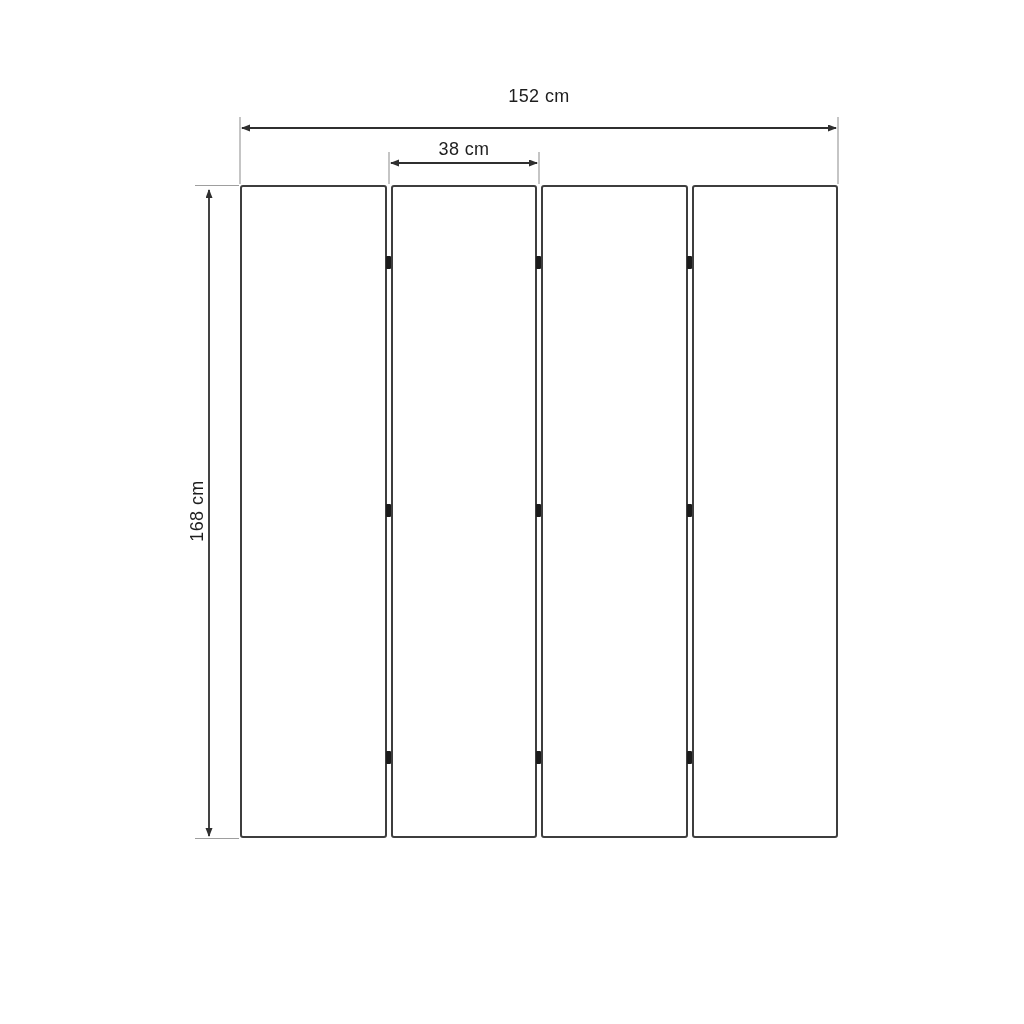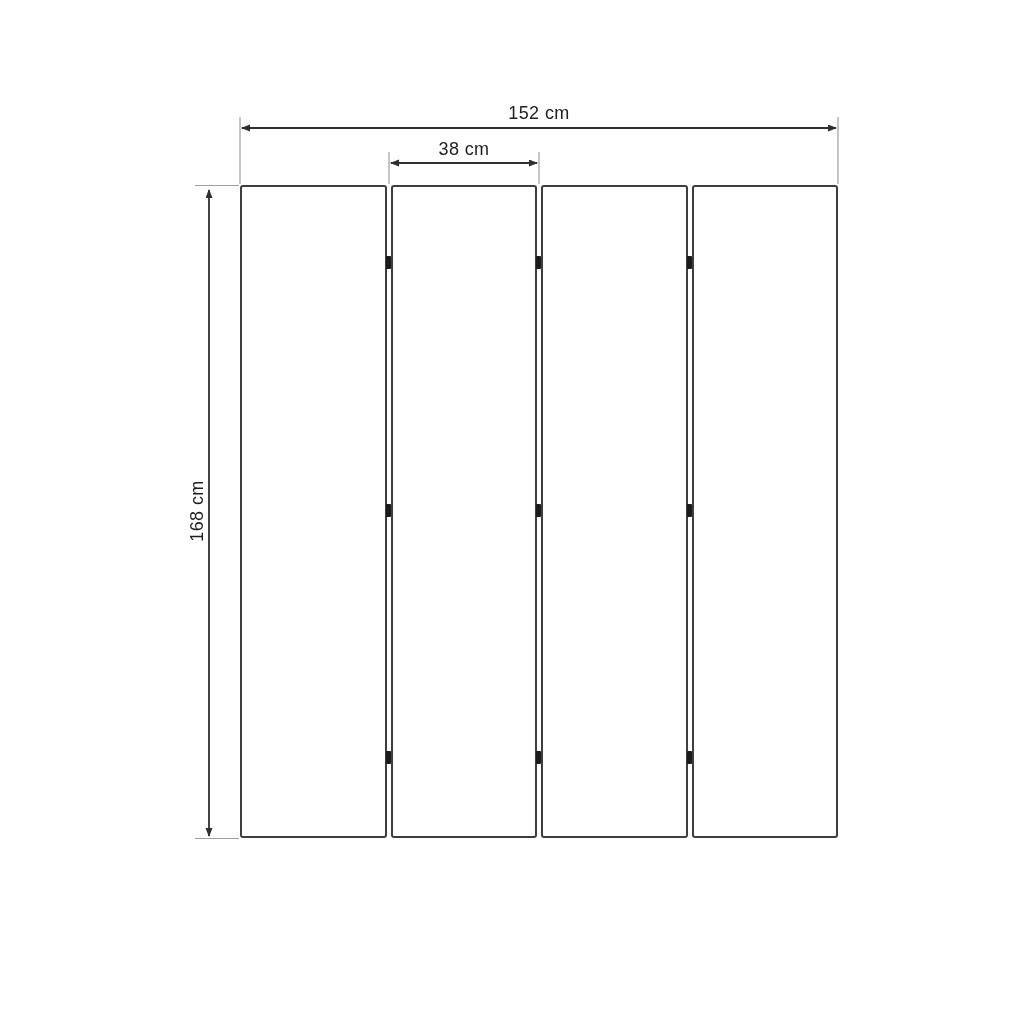--- a/index.html
+++ b/index.html
@@ -58,21 +58,21 @@
   .dim-label {
     position: absolute;
     font-size: 18px;
     letter-spacing: 0.4px;
     color: #1e1e1e;
     white-space: nowrap;
     line-height: 1;
   }
   .dim-label.total-width {
     left: 539px;
-    top: 104px;
+    top: 87px;
     transform: translateX(-50%);
   }
   .dim-label.panel-width {
     left: 464px;
     top: 140px;
     transform: translateX(-50%);
   }
   .dim-label.height {
     left: 197px;
     top: 511px;

